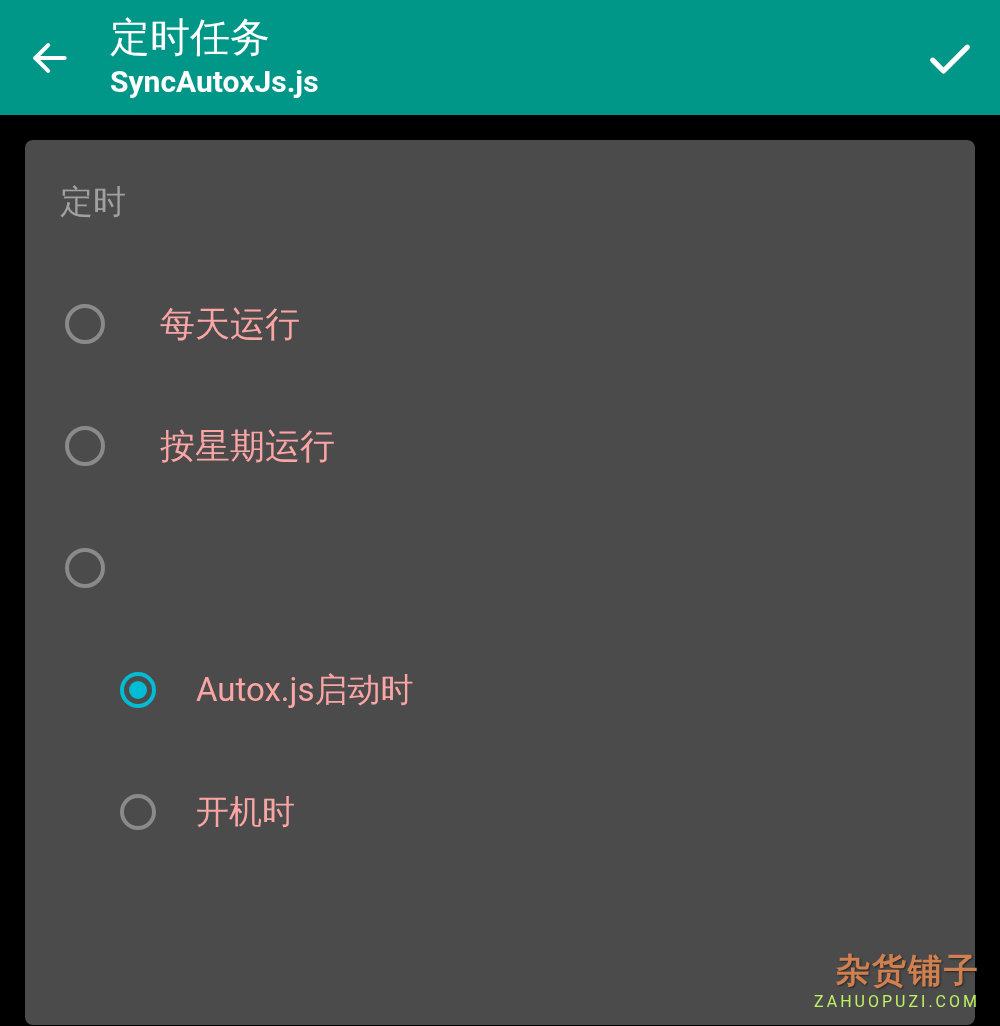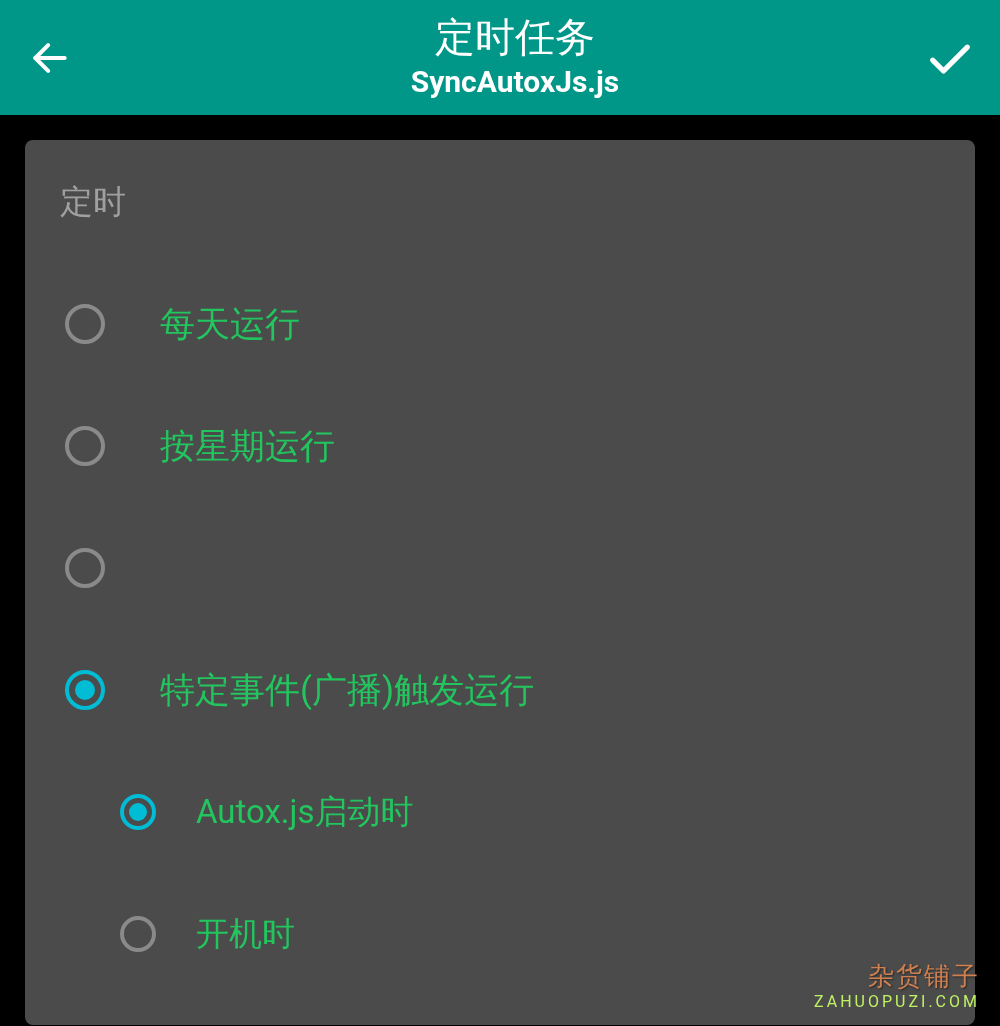--- a/index.html
+++ b/index.html
@@ -14,21 +14,20 @@
       font-family: -apple-system, BlinkMacSystemFont, "Segoe UI", Roboto, "Helvetica Neue", Arial, "PingFang SC", "Microsoft YaHei", sans-serif;
       overflow: hidden;
       position: relative;
     }
     .header {
       height: 115px;
       background: #009688;
       display: flex;
       align-items: center;
       padding: 0 20px;
-      text-align: center;
     }
     .back-button {
       width: 60px;
       height: 60px;
       display: flex;
       align-items: center;
       justify-content: center;
       cursor: pointer;
       margin-right: 30px;
     }
@@ -115,40 +114,40 @@
     .radio-circle.sub {
       width: 36px;
       height: 36px;
       margin-right: 40px;
     }
     .radio-circle.sub.selected::after {
       width: 18px;
       height: 18px;
     }
     .radio-label {
-      color: #22c55e;
+      color: #fca5a5;
       font-size: 35px;
       font-weight: 400;
     }
     .radio-label.sub {
       font-size: 33px;
       text-align: center;
     }
     .watermark {
       position: absolute;
       bottom: 15px;
       right: 20px;
       display: flex;
       flex-direction: column;
       align-items: flex-end;
     }
     .watermark-main {
       color: #d08050;
-      font-size: 26px;
-      font-weight: 400;
+      font-size: 34px;
+      font-weight: 700;
       text-shadow: 1px 1px 2px rgba(0,0,0,0.5);
       letter-spacing: 2px;
     }
     .watermark-sub {
       color: #bef264;
       font-size: 16px;
       letter-spacing: 3px;
       margin-top: -2px;
       text-align: center;
     }
@@ -186,24 +185,20 @@
 
       <div class="radio-item">
         <div class="radio-circle"></div>
         <div class="radio-label">按星期运行</div>
       </div>
 
       <div class="radio-item">
         <div class="radio-circle"></div>
       </div>
 
-      <div class="radio-item">
-        <div class="radio-circle selected"></div>
-        <div class="radio-label">特定事件(广播)触发运行</div>
-      </div>
 
       <div class="radio-item sub">
         <div class="radio-circle sub selected"></div>
         <div class="radio-label sub">Autox.js启动时</div>
       </div>
 
       <div class="radio-item sub">
         <div class="radio-circle sub"></div>
         <div class="radio-label sub">开机时</div>
       </div>

